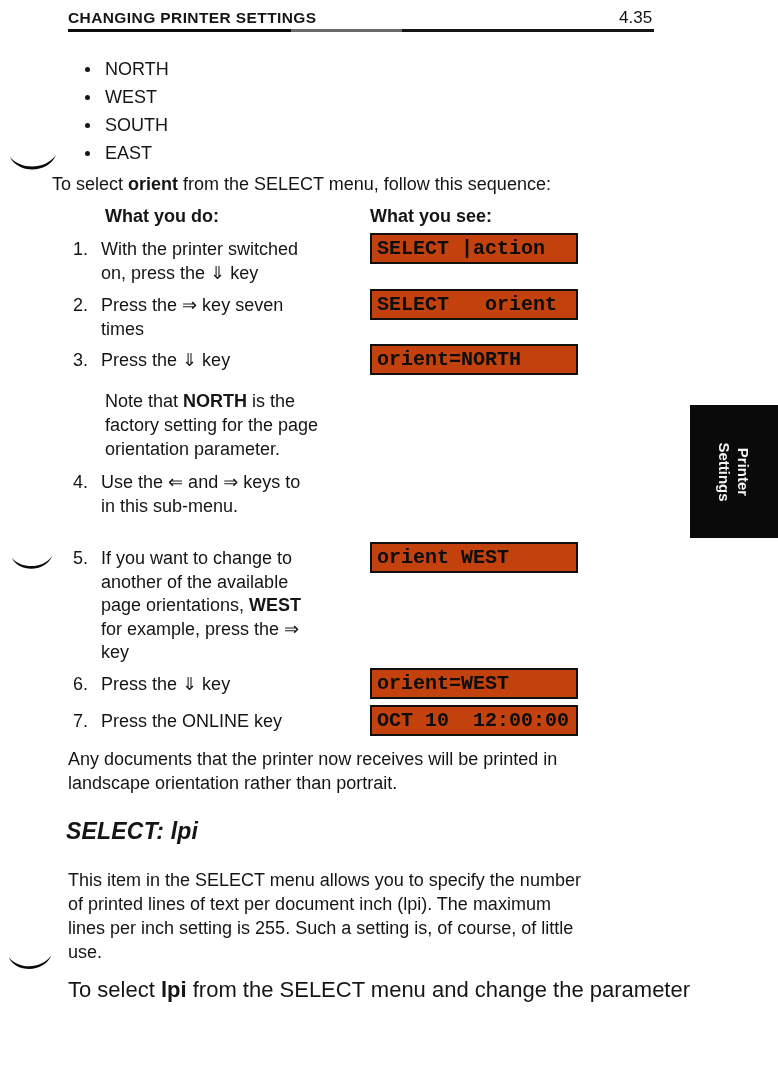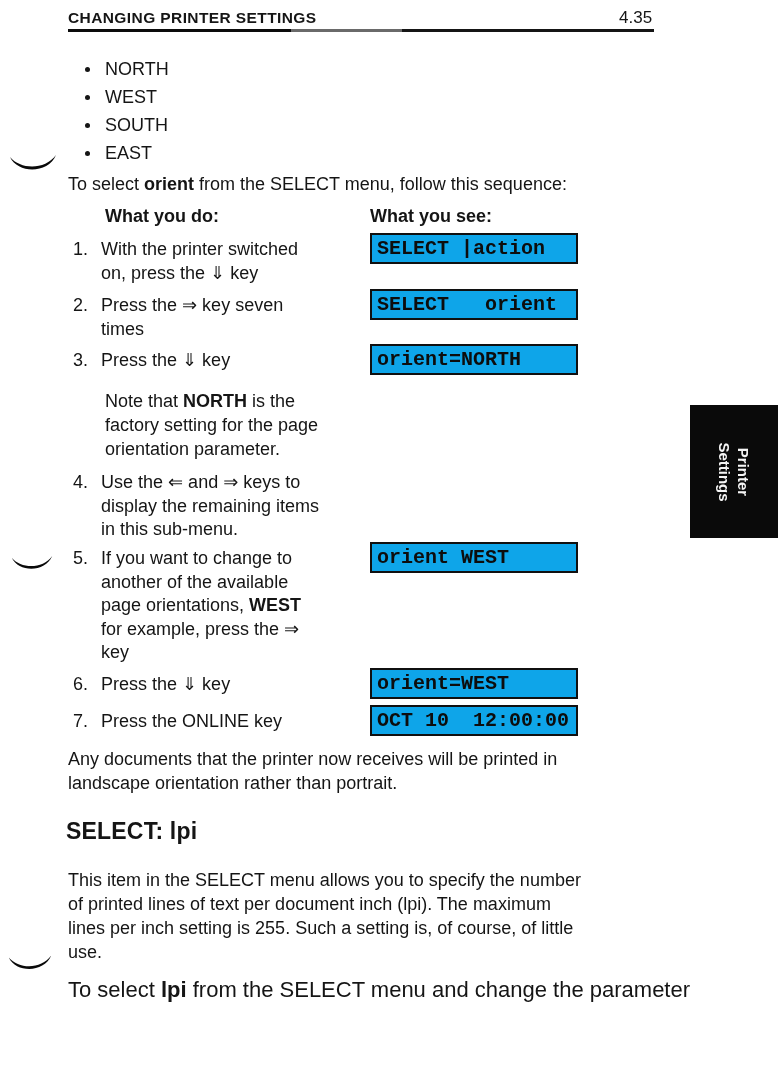--- a/index.html
+++ b/index.html
@@ -11,41 +11,41 @@
   
   .hdr-title { position:absolute; left:68px; top:9px; font-size:15.5px; font-weight:700; letter-spacing:0.4px; }
   .hdr-num   { position:absolute; left:619px; top:8px; font-size:17px; }
   .hdr-rule  { position:absolute; left:68px; top:29px; width:586px; height:2.5px;
                background:linear-gradient(90deg,#0c0c0c 0 38%, #6a6a6a 38% 57%, #151515 57% 100%); }
   
   .bullets { position:absolute; left:85px; top:55px; margin:0; padding:0; list-style:none; }
   .bullets li { height:28px; display:flex; align-items:center; font-size:18px; }
   .dot { width:5px; height:5px; border-radius:50%; background:#151515; margin-right:15px; flex:0 0 auto; }
   
-  .intro { position:absolute; left:68px; top:174px; font-size:18px; }
+  .intro { position:absolute; left:52px; top:174px; font-size:18px; }
   
   .colhdr-do  { position:absolute; left:105px; top:206px; font-size:18px; font-weight:700; }
   .colhdr-see { position:absolute; left:370px; top:206px; font-size:18px; font-weight:700; }
   
   .step { position:absolute; left:73px; font-size:18px; line-height:23.5px; }
   .step .num { position:absolute; left:0; top:0; }
   .step .stext { margin-left:28px; width:272px; }
   .ln { display:block; white-space:nowrap; }
   .lcd {
     position:absolute; left:297px; top:-5px; width:199px; height:25px;
     border:2px solid #101010; padding:2px 0 0 5px;
     font-family:"Liberation Mono", monospace; font-weight:700; font-size:20px;
-    letter-spacing:0; color:#0d0d0d; background:#0ea5e9;
+    letter-spacing:0; color:#0d0d0d; background:#c2410c;
   }
   .lcd span { white-space:pre; }
   .s1 { top:238px; } .s2 { top:294px; } .s3 { top:349px; } .s4 { top:471px; }
   .s5 { top:547px; } .s6 { top:673px; } .s7 { top:710px; }
   .note  { position:absolute; left:105px; top:389px; width:278px; font-size:18px; line-height:24px; }
   .para1 { position:absolute; left:68px; top:747px; font-size:18px; line-height:24px; }
-  .h2    { position:absolute; left:66px; top:818px; font-size:23px; font-weight:700; letter-spacing:0.2px; }
+  .h2    { position:absolute; left:66px; top:818px; font-size:23px; font-weight:700; letter-spacing:0.2px;font-style:italic; }
   .para2 { position:absolute; left:68px; top:868px; font-size:18px; line-height:24px; }
   .closing { position:absolute; left:68px; top:977px; font-size:22px; }
   
   .tab { position:absolute; left:690px; top:405px; width:88px; height:133px; background:#0a0a0a;
          display:flex; align-items:center; justify-content:center; }
   .tab-text { transform:rotate(90deg); color:#f5f5f5; font-size:15px; font-weight:700;
               line-height:19px; text-align:center; white-space:nowrap; }
   .tab-text span { display:block; }
   
   .mark { position:absolute; width:50px; height:26px; }
@@ -115,21 +115,20 @@
   <div class="note">
     <span class="ln"><span>Note that </span><b>NORTH</b><span> is the</span></span>
     <span class="ln">factory setting for the page</span>
     <span class="ln">orientation parameter.</span>
   </div>
 
   <div class="step s4">
     <span class="num">4.</span>
     <div class="stext">
       <span class="ln">Use the ⇐ and ⇒ keys to</span>
-      <span class="ln">display the remaining items</span>
       <span class="ln">in this sub-menu.</span>
     </div>
   </div>
 
   <div class="step s5">
     <span class="num">5.</span>
     <div class="stext">
       <span class="ln">If you want to change to</span>
       <span class="ln">another of the available</span>
       <span class="ln"><span>page orientations, </span><b>WEST</b></span>

